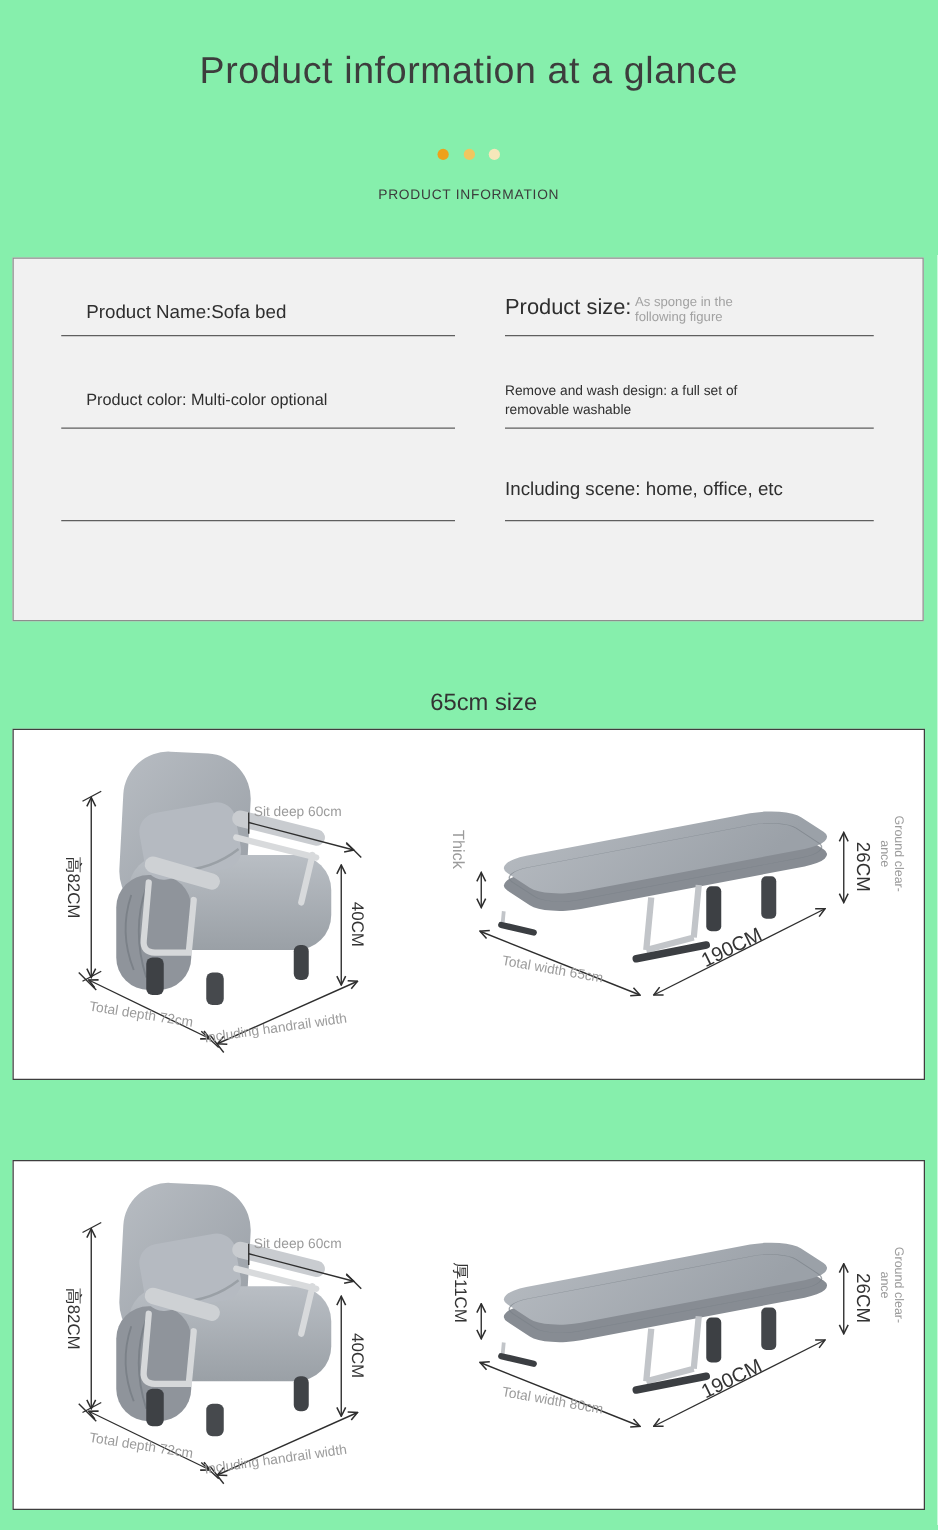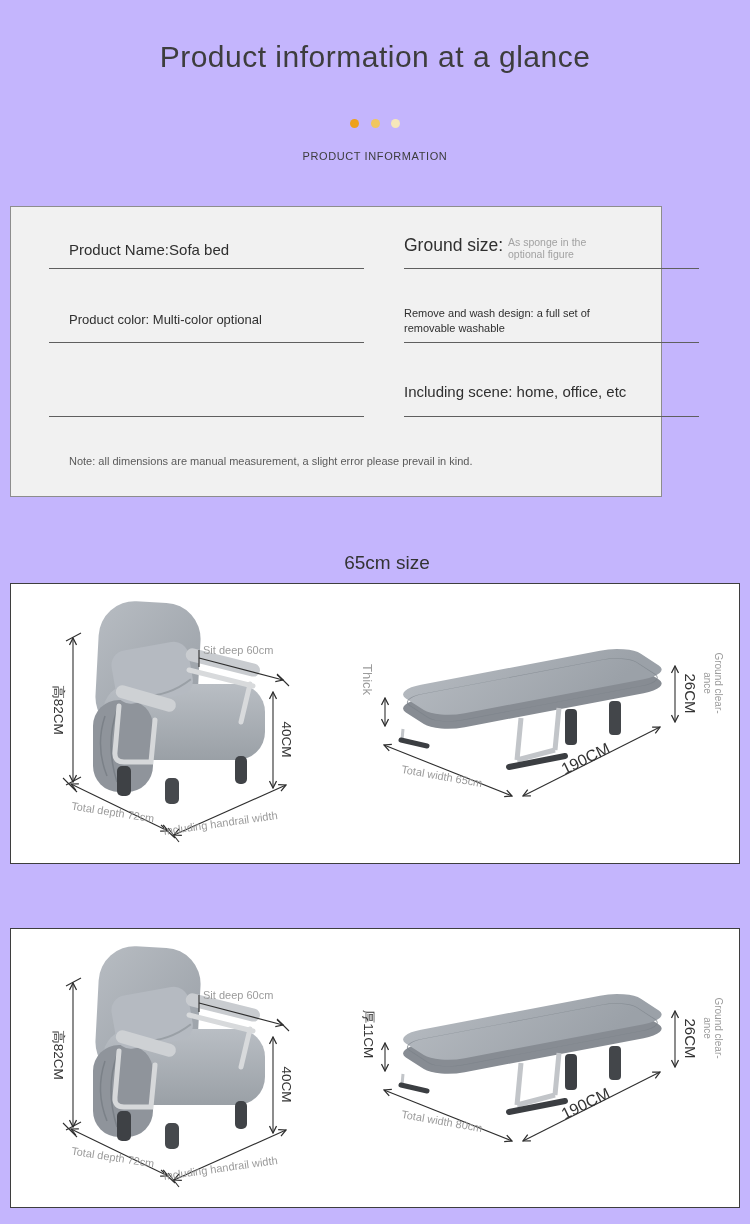--- a/index.html
+++ b/index.html
@@ -1,25 +1,25 @@
 <!DOCTYPE html>
 <html><head>
 <meta charset="utf-8">
 <style>
   html,body{margin:0;padding:0;background:#fff;}
-  .page{position:relative;width:750px;height:1224px;background:#c4b5fd;overflow:hidden;
+  .page{position:relative;width:750px;height:1224px;background:#86efac;overflow:hidden;
         font-family:"Liberation Sans", sans-serif;color:#333;}
   .title{position:absolute;top:40px;left:0;width:750px;text-align:center;
          font-size:30px;font-weight:400;color:#3d3d3d;letter-spacing:0.5px;margin:0;}
   .dots{position:absolute;top:119px;left:0;width:750px;text-align:center;line-height:0;}
   .dot{display:inline-block;width:9px;height:9px;border-radius:50%;margin:0 3.5px;vertical-align:middle;}
   .kicker{position:absolute;top:150px;left:0;width:750px;text-align:center;
           font-size:11px;color:#3c3c3c;letter-spacing:0.6px;}
   
-  .info-box{position:absolute;left:10px;top:206px;width:652px;height:291px;
+  .info-box{position:absolute;left:10px;top:206px;width:729px;height:291px;
             background:#f1f1f1;border:1px solid #8d8d8d;box-sizing:border-box;}
   .info-box .cell{position:absolute;white-space:nowrap;color:#2f2f2f;}
   .uline{position:absolute;height:1px;background:#5f5f5f;}
   .note-small{position:absolute;font-size:11px;color:#5a5a5a;white-space:nowrap;}
   .size-note{position:absolute;font-size:10.5px;line-height:11.5px;color:#a2a2a2;white-space:nowrap;}
   
   .size-heading{position:absolute;left:0;width:750px;text-align:center;margin:12px;
                 font-size:19px;font-weight:400;color:#333;}
   .size-box{position:absolute;left:10px;width:728px;border:1px solid #3e3e3e;
             background:#fff;box-sizing:content-box;}
@@ -39,41 +39,40 @@
   <div class="dots">
     <span class="dot" style="background: rgb(238, 161, 26);"></span>
     <span class="dot" style="background: rgb(240, 198, 95);"></span>
     <span class="dot" style="background: rgb(246, 231, 186);"></span>
   </div>
 
   <div class="kicker">PRODUCT INFORMATION</div>
 
   <div class="info-box">
     <div class="cell" style="left:58px;top:34px;font-size:15px">Product Name:Sofa bed</div>
-    <div class="cell" style="left:393px;top:28px;font-size:17.5px">Ground size:</div>
+    <div class="cell" style="left:393px;top:28px;font-size:17.5px">Product size:</div>
     <div class="size-note" style="left:497px;top:30px">
       <span>As sponge in the</span><br>
-      <span>optional figure</span>
+      <span>following figure</span>
     </div>
     <div class="uline" style="left:38px;top:61px;width:315px"></div>
     <div class="uline" style="left:393px;top:61px;width:295px"></div>
 
     <div class="cell" style="left:58px;top:105px;font-size:13px">Product color: Multi-color optional</div>
     <div class="cell" style="left:393px;top:99px;font-size:11px;line-height:15px">
       <span>Remove and wash design: a full set of</span><br>
       <span>removable washable</span>
     </div>
     <div class="uline" style="left:38px;top:135px;width:315px"></div>
     <div class="uline" style="left:393px;top:135px;width:295px"></div>
 
     <div class="cell" style="left:393px;top:176px;font-size:15px">Including scene: home, office, etc</div>
     <div class="uline" style="left:38px;top:209px;width:315px"></div>
     <div class="uline" style="left:393px;top:209px;width:295px"></div>
 
-    <div class="note-small" style="left:58px;top:248px">Note: all dimensions are manual measurement, a slight error please prevail in kind.</div>
   </div>
 
   <h2 class="size-heading" style="top:540px">65cm size</h2>
 
   <div class="size-box" style="top:583px;height:279px">
 
     <svg class="illus" style="left:28px;top:16px;width:245px;height:240px" viewBox="0 0 245 240">
       <defs>
         <linearGradient id="gbkA" x1="0" y1="0" x2="1" y2="1">
           <stop offset="0" stop-color="#b7bcc2"></stop>

